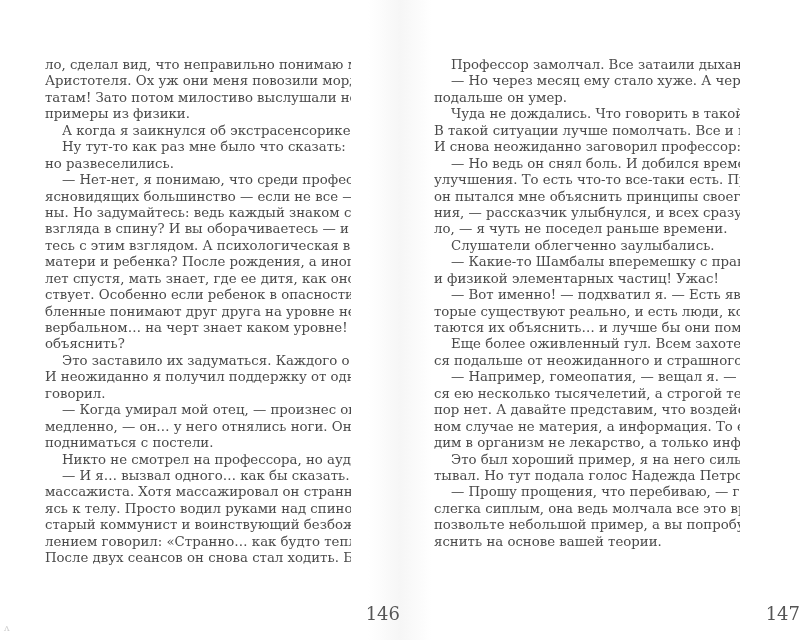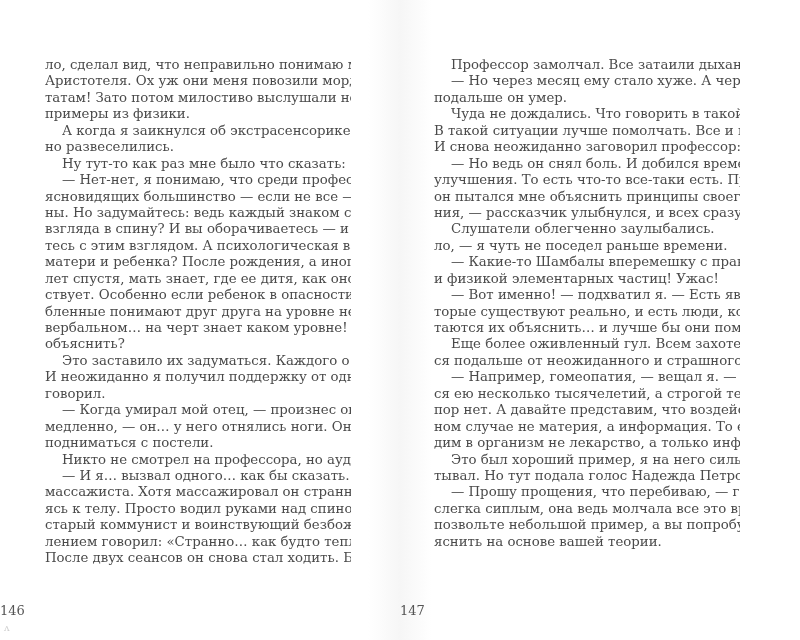--- a/index.html
+++ b/index.html
@@ -20,41 +20,41 @@
   .line {
     height: 16.45px; line-height: 16.45px;
     font-size: 13.3px;
     white-space: nowrap;
     text-align: justify; text-align-last: justify;
     overflow: hidden;
   }
   .line.last { text-align-last: left; }
   .line.indent { padding-left: 17px; }
   .folio {
-    position: absolute; top: 603px; width: 400px; text-align: left;
-    font-size: 13px; color: #555;
+    position: absolute; top: 603px; width: 400px; text-align: right;
+    font-size: 18px; color: #555;
   }
   .corner-mark {
     position: absolute; left: 4px; top: 622px; width: 10px; height: 12px;
     color: #cfcfcf; font-size: 10px; line-height: 12px;
   }
 </style>
 </head>
 <body>
 
 <div class="spread">
   <div class="page left">
     <div class="text-block" id="left-text">
         <div class="line">ло, сделал вид, что неправильно понимаю метафизику</div>
         <div class="line">Аристотеля. Ох уж они меня повозили мордой по ци-</div>
         <div class="line">татам! Зато потом милостиво выслушали некоторые</div>
         <div class="line last">примеры из физики.</div>
         <div class="line indent">А когда я заикнулся об экстрасенсорике, откровен-</div>
+        <div class="line indent last">Ну тут-то как раз мне было что сказать:</div>
         <div class="line last">но развеселились.</div>
-        <div class="line indent last">Ну тут-то как раз мне было что сказать:</div>
         <div class="line indent">— Нет-нет, я понимаю, что среди профессиональных</div>
         <div class="line">ясновидящих большинство — если не все — шарлата-</div>
         <div class="line">ны. Но задумайтесь: ведь каждый знаком с ощущением</div>
         <div class="line">взгляда в спину? И вы оборачиваетесь — и сталкивае-</div>
         <div class="line">тесь с этим взглядом. А психологическая взаимосвязь</div>
         <div class="line">матери и ребенка? После рождения, а иногда и много</div>
         <div class="line">лет спустя, мать знает, где ее дитя, как оно себя чув-</div>
         <div class="line">ствует. Особенно если ребенок в опасности. Да и влю-</div>
         <div class="line">бленные понимают друг друга на уровне не только не-</div>
         <div class="line">вербальном… на черт знает каком уровне! Как это все</div>
@@ -81,22 +81,22 @@
         <div class="line indent">Профессор замолчал. Все затаили дыхание в ожида-</div>
         <div class="line indent">— Но через месяц ему стало хуже. А через два с по-</div>
         <div class="line last">подальше он умер.</div>
         <div class="line indent">Чуда не дождались. Что говорить в такой ситуации?</div>
         <div class="line">В такой ситуации лучше помолчать. Все и молчали.</div>
         <div class="line last">И снова неожиданно заговорил профессор:</div>
         <div class="line indent">— Но ведь он снял боль. И добился временного</div>
         <div class="line">улучшения. То есть что-то все-таки есть. Правда, когда</div>
         <div class="line">он пытался мне объяснить принципы своего врачева-</div>
         <div class="line">ния, — рассказчик улыбнулся, и всех сразу отпусти-</div>
+        <div class="line last">ло, — я чуть не поседел раньше времени.</div>
         <div class="line indent last">Слушатели облегченно заулыбались.</div>
-        <div class="line last">ло, — я чуть не поседел раньше времени.</div>
         <div class="line indent">— Какие-то Шамбалы вперемешку с православием</div>
         <div class="line last">и физикой элементарных частиц! Ужас!</div>
         <div class="line indent">— Вот именно! — подхватил я. — Есть явления, ко-</div>
         <div class="line">торые существуют реально, и есть люди, которые пы-</div>
         <div class="line">таются их объяснить… и лучше бы они помалкивали!</div>
         <div class="line indent">Еще более оживленный гул. Всем захотелось оказать-</div>
         <div class="line last">ся подальше от неожиданного и страшного рассказа.</div>
         <div class="line indent">— Например, гомеопатия, — вещал я. — Пользуем-</div>
         <div class="line">ся ею несколько тысячелетий, а строгой теории до сих</div>
         <div class="line">пор нет. А давайте представим, что воздействует в дан-</div>

